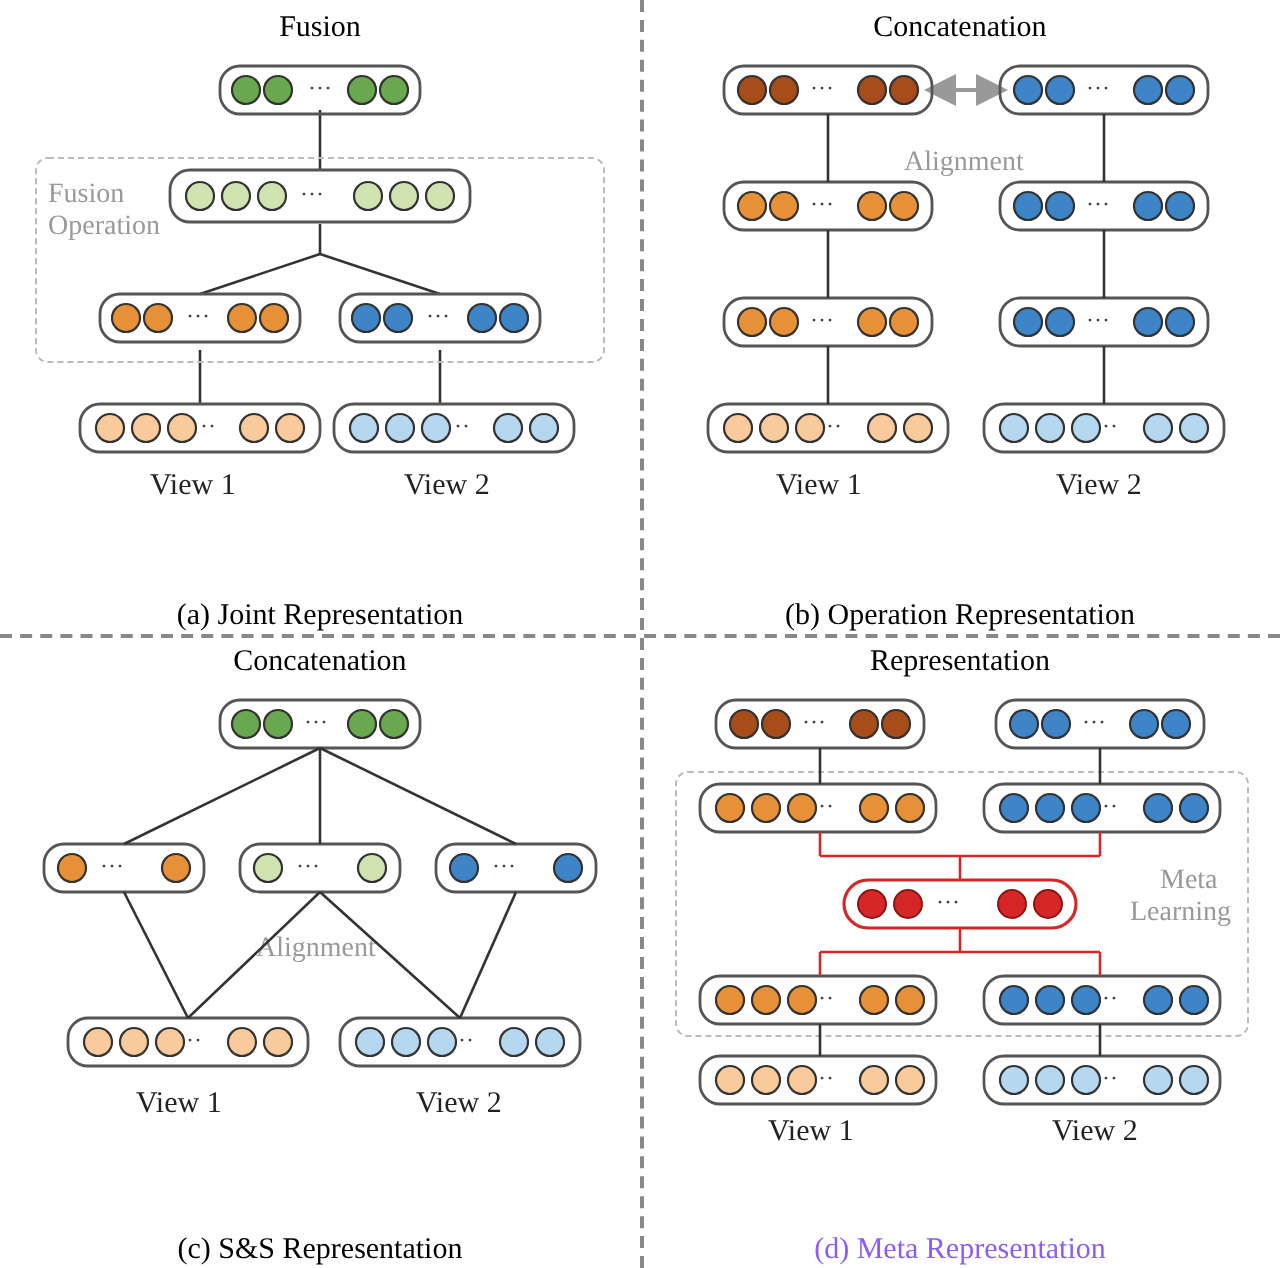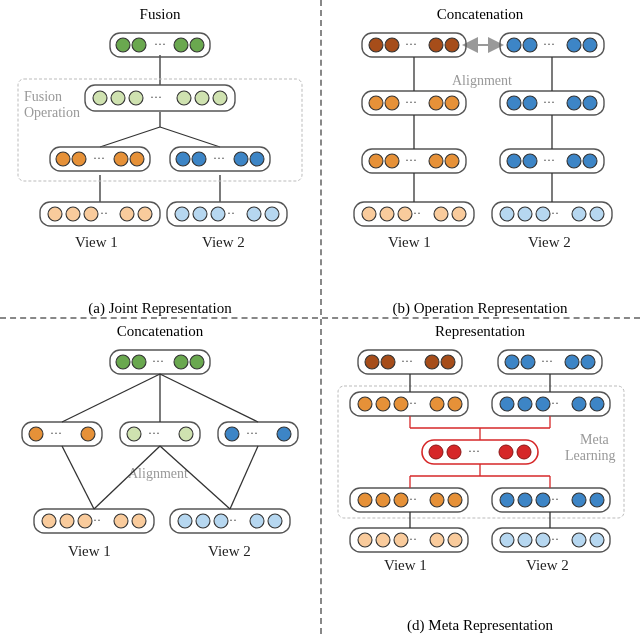--- a/index.html
+++ b/index.html
@@ -44,21 +44,21 @@
   .title {
     font-size: 15px;
     margin-bottom: 4px;
     text-align: center;
   }
   .caption {
     font-size: 15px;
     margin-top: 18px;
     text-align: center;
   }
-  .caption.red { color: #000000; }
+  .caption.red { color: #8b5cf6; }
   .svgwrap { flex: 1; display:flex; align-items:flex-start; justify-content:center; }
   svg { display:block; }
   .layerbox { stroke:#555; stroke-width:1.4; fill:none; rx:10; ry:10; }
   .dotsbox { stroke:#bbb; stroke-width:1; fill:none; stroke-dasharray:3 2; rx:6; ry:6; }
   .edge { stroke:#333; stroke-width:1.3; fill:none; }
   .edge.red { stroke:#d62728; }
   .lbl { font-size:14px; fill:#999; font-family: Georgia, serif; }
   .vlbl { font-size:15px; fill:#222; font-family: Georgia, serif; }
   circle.node { stroke:#333; stroke-width:1.1; }
   text.dots { font-size:12px; fill:#444; }
@@ -266,20 +266,21 @@
           <line class="edge" x1="150" y1="30" x2="248" y2="78"></line>
 
         <line class="edge" x1="52" y1="102" x2="84" y2="165"></line>
         <line class="edge" x1="150" y1="102" x2="84" y2="165"></line>
         <line class="edge" x1="150" y1="102" x2="220" y2="165"></line>
         <line class="edge" x1="248" y1="102" x2="220" y2="165"></line>
         <text class="vlbl" x="58" y="212">View 1</text>
         <text class="vlbl" x="198" y="212">View 2</text>
       </svg>
     </div>
+    <div class="caption">(c) S&amp;S Representation</div>
   </div>
 
   <div class="cell">
     <div class="title">Representation</div>
     <div class="svgwrap">
       <svg width="300" height="230" viewBox="0 0 300 230">
         <rect class="dotsbox" x="8" y="42" width="286" height="132"></rect>
         <text class="lbl" x="250" y="100">Meta</text>
         <text class="lbl" x="235" y="116">Learning</text>
 

